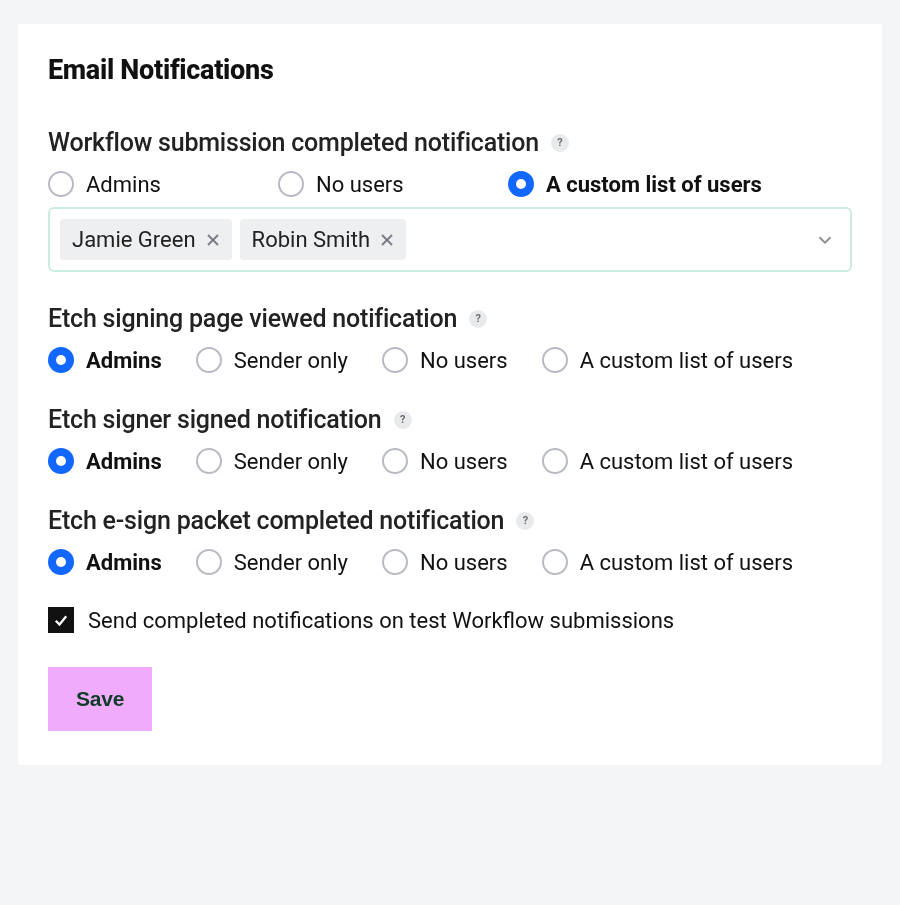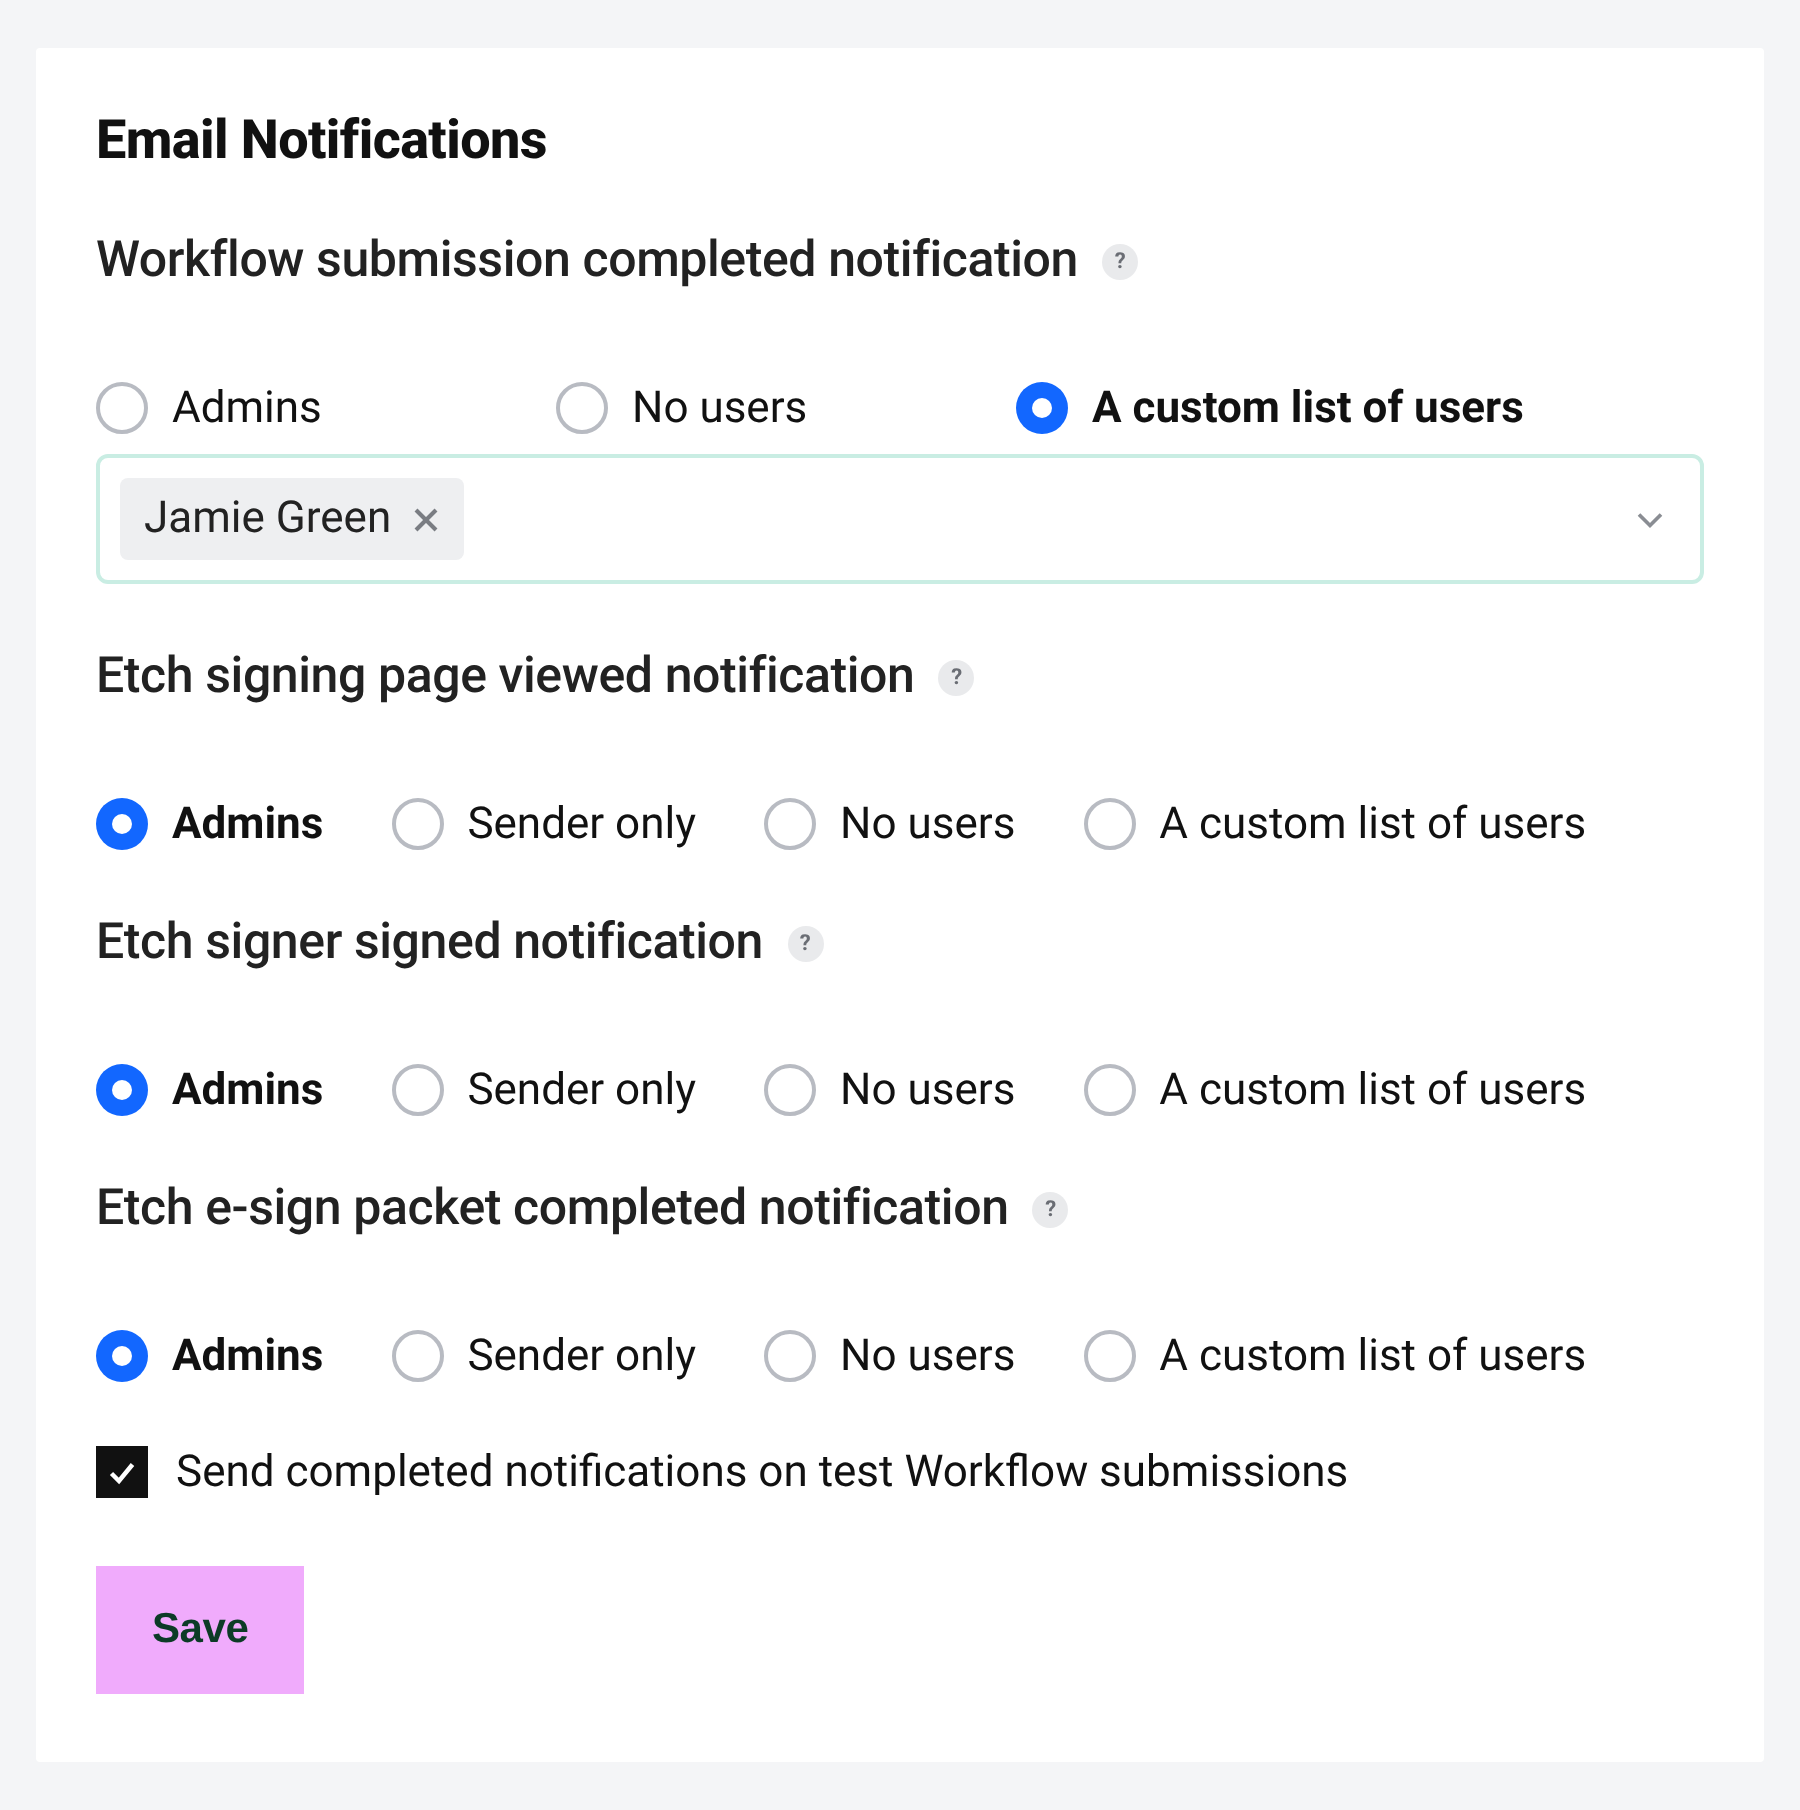--- a/index.html
+++ b/index.html
@@ -15,21 +15,21 @@
   .card {
     background:#fff;
     margin:24px 18px 0 18px;
     padding:30px 30px 34px 30px;
     border-radius:2px;
   }
   .page-title {
     font-size:27px;
     font-weight:800;
     letter-spacing:-0.3px;
-    margin:0 0 30px 0;
+    margin:0 0 42px 0;
   }
   .section-heading {
     font-size:25px;
     font-weight:500;
     color:#222;
     margin:0 0 14px 0;
     display:flex;
     align-items:center;
     gap:12px;
     letter-spacing:-0.2px;
@@ -54,21 +54,20 @@
     gap:40px;
     margin-bottom:10px;
   }
   .radio-row.tight { gap:34px; }
   .radio-item {
     display:flex;
     align-items:center;
     gap:12px;
     font-size:22px;
     cursor:pointer;
-    margin-top:32px;
   }
   .radio-item.selected .radio-label { font-weight:700; }
   .radio-circle {
     width:26px;
     height:26px;
     border-radius:50%;
     border:2px solid #b8bbc2;
     background:#fff;
     display:inline-flex;
     align-items:center;
@@ -183,20 +182,29 @@
         <span class="radio-label">No users</span>
       </div>
       <div class="radio-item selected">
         <span class="radio-circle"></span>
         <span class="radio-label">A custom list of users</span>
       </div>
     </div>
     <div class="multiselect">
       <span class="chip">
         <span>Jamie Green</span>
+        <span class="chip-x">
+          <svg viewBox="0 0 14 14">
+              <line x1="2" y1="2" x2="12" y2="12"></line>
+              <line x1="12" y1="2" x2="2" y2="12"></line>
+            </svg>
+        </span>
+      </span>
+      <span class="chip">
+        <span>Robin Smith</span>
         <span class="chip-x">
           <svg viewBox="0 0 14 14">
               <line x1="2" y1="2" x2="12" y2="12"></line>
               <line x1="12" y1="2" x2="2" y2="12"></line>
             </svg>
         </span>
       </span>
       <span class="ms-chevron">
         <svg viewBox="0 0 24 24">
             <polyline points="6 9 12 15 18 9"></polyline>

